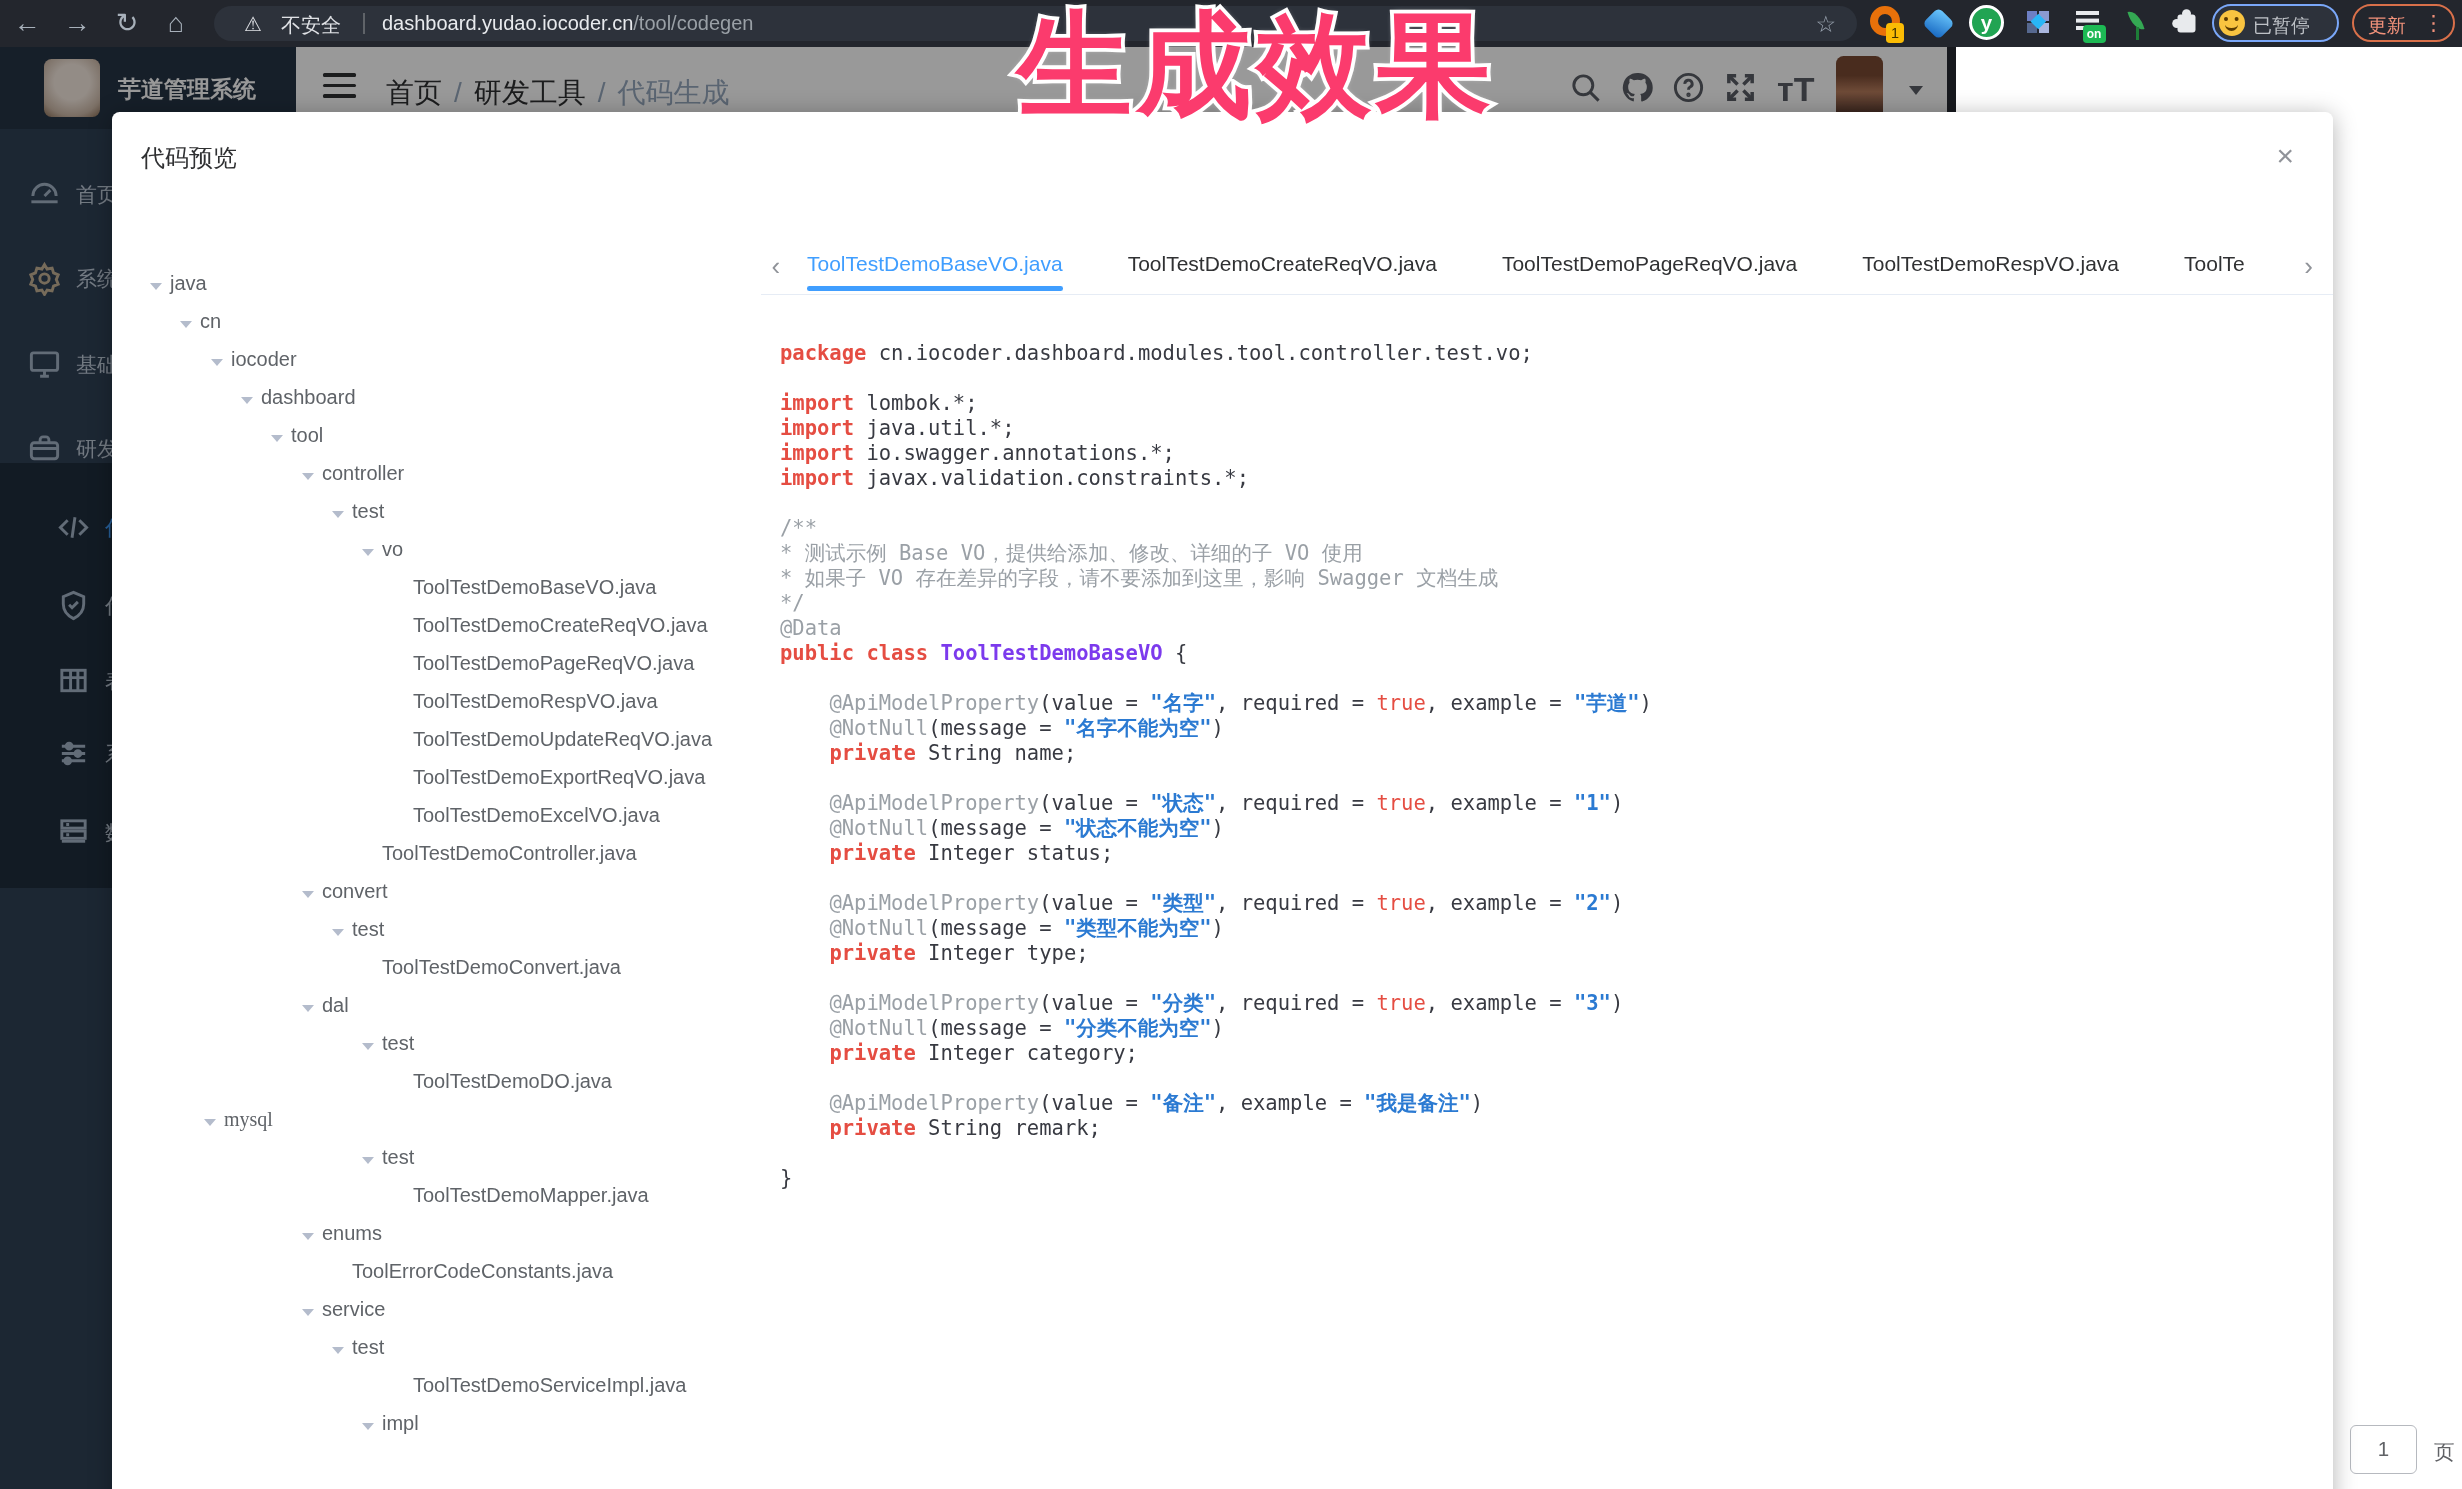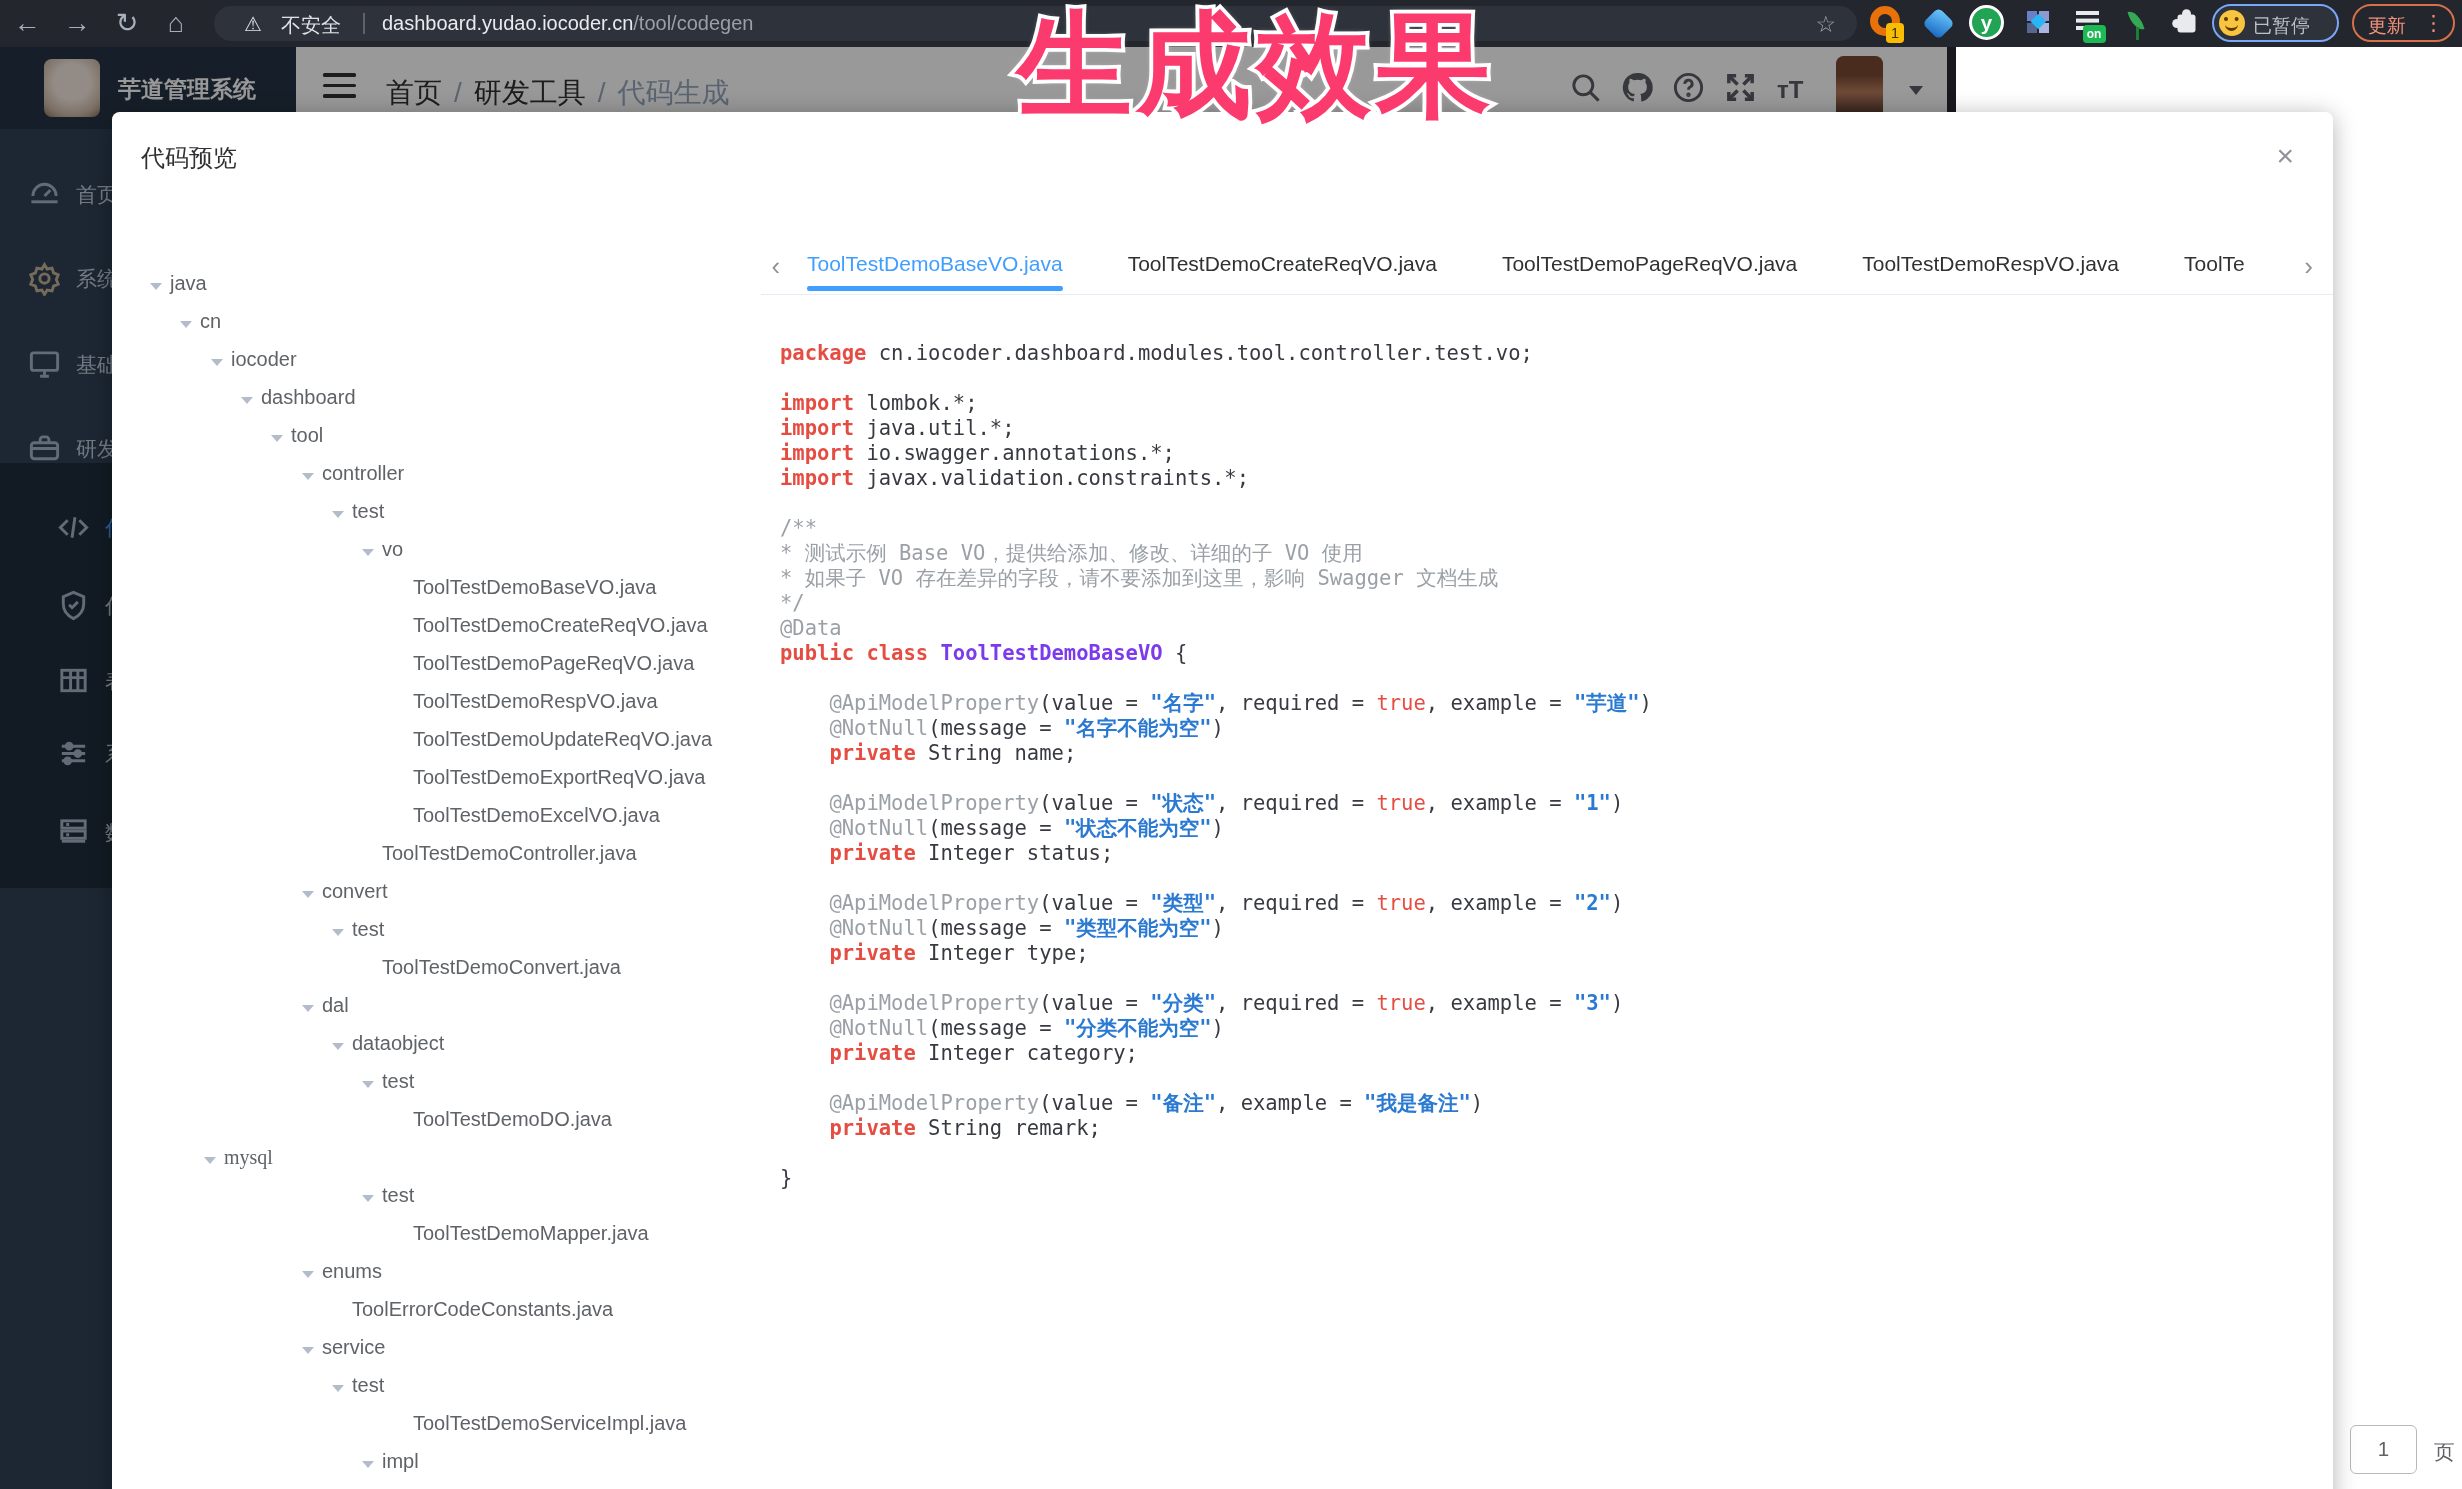--- a/index.html
+++ b/index.html
@@ -301,21 +301,21 @@
             <path d="M9.5 9.5a2.5 2.5 0 1 1 3.6 2.2c-.8.4-1.1 1-1.1 1.8"></path>
             <circle cx="12" cy="17" r="0.5" fill="currentColor"></circle>
           </svg>
       </div>
       <div class="hicon" style="right:194px">
         <svg viewBox="0 0 24 24" fill="none" stroke="currentColor" stroke-width="2.4">
             <path d="M4 9V4h5M15 4h5v5M20 15v5h-5M9 20H4v-5"></path>
             <path d="M4 4l6 6M20 4l-6 6M20 20l-6-6M4 20l6-6"></path>
           </svg>
       </div>
-      <div class="hicon" style="right:140px;font-size:24px;font-weight:bold;line-height:39px">тT</div>
+      <div class="hicon" style="right:140px;font-size:34px;font-weight:bold;line-height:39px">тT</div>
       <div class="havatar"></div>
       <div class="hcaret"></div>
     </div>
     <div class="tags-bar"></div>
     <div class="content">
       <div class="mini-btn" style="left:1766px;top:88px">
         <svg viewBox="0 0 24 24" fill="none" stroke="currentColor" stroke-width="2.4">
             <circle cx="10.5" cy="10.5" r="6.5"></circle>
             <path d="M15.5 15.5L21 21"></path>
           </svg>
@@ -429,24 +429,20 @@
             <span>test</span>
           </div>
           <div class="t-row" style="padding-left: 250px;">
             <span class="t-caret"></span>
             <span>ToolTestDemoConvert.java</span>
           </div>
           <div class="t-row" style="padding-left: 190px;">
             <span class="t-caret open"></span>
             <span>dal</span>
           </div>
-          <div class="t-row" style="padding-left: 220px;">
-            <span class="t-caret open"></span>
-            <span>dataobject</span>
-          </div>
           <div class="t-row" style="padding-left: 250px;">
             <span class="t-caret open"></span>
             <span>test</span>
           </div>
           <div class="t-row" style="padding-left: 281px;">
             <span class="t-caret"></span>
             <span>ToolTestDemoDO.java</span>
           </div>
           <div class="t-row" style="padding-left: 92px; font-family: Liberation Serif, serif;">
             <span class="t-caret open"></span>

